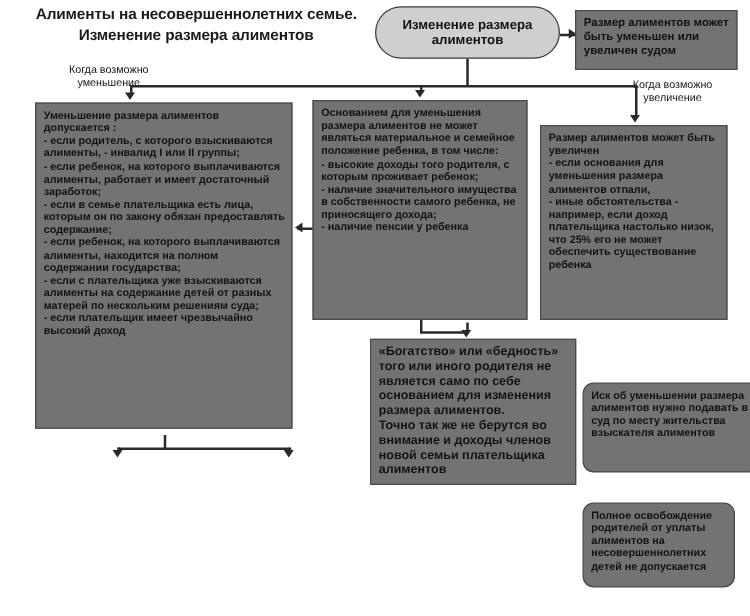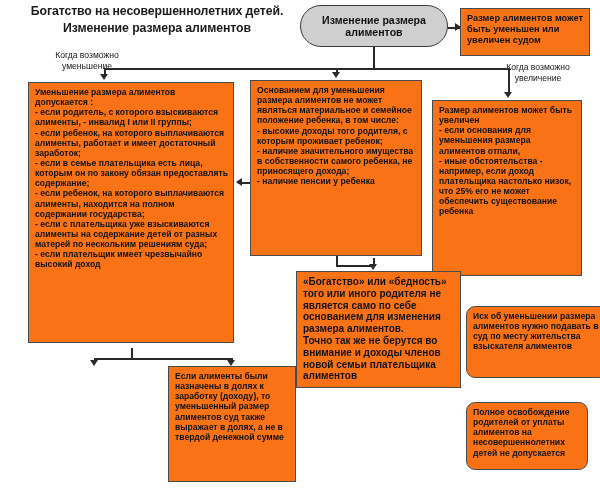--- a/index.html
+++ b/index.html
@@ -28,21 +28,21 @@
     color: #1b1b1b;
     line-height: 1.42;
     letter-spacing: -0.1px;
   }
   .title .line2 { display: block; }
 
   
   .node {
     position: absolute;
     box-sizing: border-box;
-    background: #f97316;
+    background: #737373;
     border: 1px solid #4a4a4a;
     color: #121212;
     font-weight: bold;
     line-height: 1.18;
     padding: 4px 5px 4px 6px;
   }
 
   
   .node::after {
     content: "";
@@ -120,37 +120,37 @@
     border-top: 4px solid transparent;
     border-bottom: 4px solid transparent;
     border-right: 6px solid #2a2a2a;
   }
 
   
   #node-root      { left: 300px; top: 5px;  width: 148px; height: 42px; font-size: 10.6px; }
   #node-court     { left: 460px; top: 8px;  width: 130px; height: 48px; font-size: 9.2px; }
   #node-decrease  { left: 28px;  top: 82px; width: 206px; height: 261px; font-size: 8.6px; }
   #node-nobasis   { left: 250px; top: 80px; width: 172px; height: 176px; font-size: 8.6px; }
-  #node-increase  { left: 432px; top: 100px;width: 150px; height: 176px; font-size: 8.6px; }
+  #node-increase  { left: 432px; top: 100px;width: 150px; height: 156px; font-size: 8.6px; }
   #node-wealth    { left: 296px; top: 271px;width: 165px; height: 117px; font-size: 10px; }
   #node-claim     { left: 466px; top: 306px;width: 142px; height: 72px;  font-size: 8.6px; }
   #node-release   { left: 466px; top: 402px;width: 122px; height: 68px;  font-size: 8.6px; }
   #node-minshare  { left: 30px;  top: 366px;width: 128px; height: 102px; font-size: 8.6px; }
   #node-shares    { left: 168px; top: 366px;width: 128px; height: 116px; font-size: 8.6px; }
 
   #cap-decrease { left: 32px;  top: 50px;  width: 110px; }
   #cap-increase { left: 485px; top: 62px;  width: 106px; }
 </style>
 </head>
 <body>
 
 <div id="canvas">
 
   <div class="title">
-    <span>Богатство на несовершеннолетних детей.</span>
+    <span>Алименты на несовершеннолетних семье.</span>
     <span class="line2">Изменение размера алиментов</span>
   </div>
 
   <div class="caption" id="cap-decrease">Когда возможно
 уменьшение</div>
   <div class="caption" id="cap-increase">Когда возможно
 увеличение</div>
 
   <div class="ln h" style="left:448px; top:27px; width:12px;"></div>
   <div class="arrow right" style="left:455px; top:23px;"></div>
@@ -221,17 +221,14 @@
 
   <div class="node rounded" id="node-claim">
     <span class="txt">Иск об уменьшении размера алиментов нужно подавать в суд по месту жительства взыскателя алиментов</span>
   </div>
 
   <div class="node rounded" id="node-release">
     <span class="txt">Полное освобождение родителей от уплаты алиментов на несовершеннолетних детей не допускается</span>
   </div>
 
 
-  <div class="node" id="node-shares">
-    <span class="txt">Если алименты были назначены в долях к заработку (доходу), то уменьшенный размер алиментов суд также выражает в долях, а не в твердой денежной сумме</span>
-  </div>
 
 </div>
 
 </body></html>

